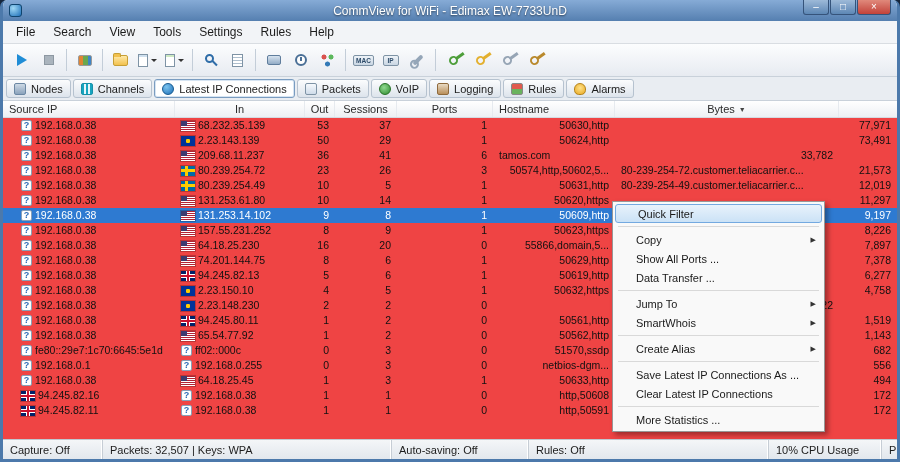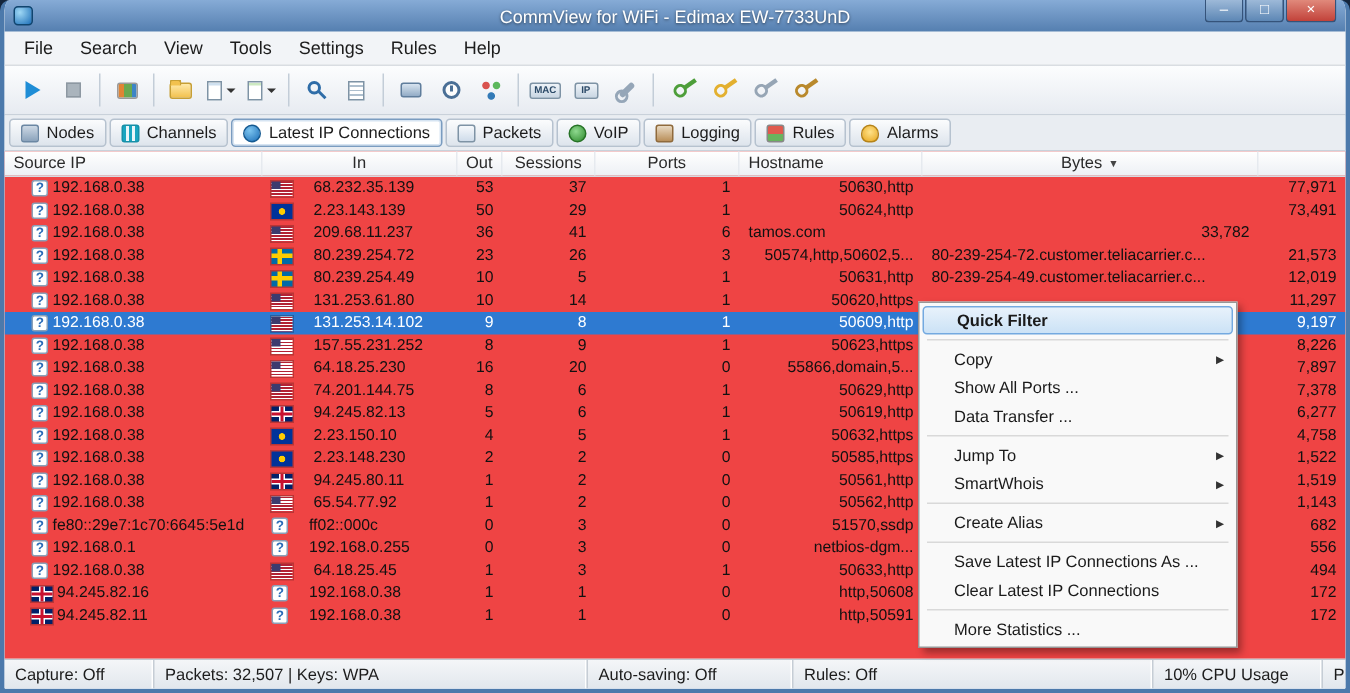--- a/index.html
+++ b/index.html
@@ -78,40 +78,40 @@
   .thead{display:grid;grid-template-columns:var(--cols);height:17px;flex:0 0 auto;
     background:linear-gradient(#ffffff,#edf0f4);border-bottom:1px solid #d5dbe2;color:#2a2a2a;font-size:11px}
   .hc{display:flex;align-items:center;padding:0 6px;border-right:1px solid #e6eaef;overflow:hidden;white-space:nowrap}
   .hc.hr{justify-content:center}
   .sort{font-size:7px;margin-left:4px;color:#444}
   .tbody{flex:1;overflow:hidden}
   .row{display:grid;grid-template-columns:var(--cols);height:15px;align-items:center;font-size:10.5px;color:#111}
   .cell{padding:0 6px;white-space:nowrap;overflow:hidden;line-height:15px}
   .cell.num{text-align:right}
   .c-src{display:flex;align-items:center;gap:3px;padding-left:18px}
-  .c-dst{display:flex;align-items:center;gap:14px;padding-left:6px}
+  .c-dst{display:flex;align-items:center;gap:3px;padding-left:6px}
   .row.sel{background:#2e7ad1;color:#fff}
   .flg{display:inline-block;width:14px;height:10px;flex:0 0 auto;box-shadow:0 0 0 1px rgba(0,0,0,.22)}
   .flg-us{background:linear-gradient(#3c3b6e,#3c3b6e) no-repeat 0 0/6px 5px,
           repeating-linear-gradient(#b22234 0 1px,#fff 1px 2px)}
   .flg-eu{background:radial-gradient(circle at 50% 50%,#ffcc00 0 2px,transparent 2.4px),#039}
   .flg-se{background:linear-gradient(#fecc00,#fecc00) no-repeat 4px 0/3px 100%,
           linear-gradient(#fecc00,#fecc00) no-repeat 0 3.5px/100% 3px,#006aa7}
   .flg-uk{background:linear-gradient(#c8102e,#c8102e) no-repeat 6px 0/2px 100%,
           linear-gradient(#c8102e,#c8102e) no-repeat 0 4px/100% 2px,
           linear-gradient(#fff,#fff) no-repeat 5px 0/4px 100%,
           linear-gradient(#fff,#fff) no-repeat 0 3px/100% 4px,#012169}
   .flg-q{width:11px;height:11px;background:#fff;border:1px solid #8aa0b8;border-radius:2px;
     box-shadow:none;display:inline-flex;align-items:center;justify-content:center}
   .flg-q::after{content:"?";font-size:9px;font-weight:bold;color:#2b6cb8;line-height:1}
   
   .ctx{position:absolute;left:609px;top:201px;width:213px;z-index:50;background:#f9f9f9;
     border:1px solid #979797;box-shadow:3px 3px 5px rgba(0,0,0,.35);padding:2px 1px;font-size:11px}
   .ctx-item{height:19px;display:flex;align-items:center;padding:0 8px 0 22px;color:#1a1a1a;position:relative}
-  .ctx-item.b{font-weight:bold}
+  .ctx-item.b{font-weight:normal}
   .ctx-item.hl{background:linear-gradient(#e8f2fb,#cbe2f6);border:1px solid #73a9e0;border-radius:3px;margin:0 1px}
   .ctx-sep{height:1px;background:#d9d9d9;margin:3px 4px}
   .subarrow{position:absolute;right:7px;top:50%;transform:translateY(-50%);font-size:7px;color:#333}
   
   .statusbar{height:20px;flex:0 0 auto;background:linear-gradient(#f4f6f8,#e2e7ed);
     border-top:1px solid #c0c8d0;display:flex;align-items:stretch;font-size:11px;color:#1c1c1c}
   .sseg{display:flex;align-items:center;padding:0 7px;border-right:1px solid #c6cdd5;
     box-shadow:inset -1px 0 0 #fff;white-space:nowrap;overflow:hidden}
   .sseg:nth-child(1){width:100px}
   .sseg:nth-child(2){width:289px}
@@ -462,21 +462,20 @@
             <span class="flg flg-q"></span>
             <span class="iptext">192.168.0.38</span>
           </div>
           <div class="cell c-dst">
             <span class="flg flg-eu"></span>
             <span class="iptext">2.23.148.230</span>
           </div>
           <div class="cell num">2</div>
           <div class="cell num">2</div>
           <div class="cell num">0</div>
-          <div class="cell num">50585,https</div>
           <div class="cell"></div>
           <div class="cell num">1,522</div>
         </div>
         <div class="row">
           <div class="cell c-src">
             <span class="flg flg-q"></span>
             <span class="iptext">192.168.0.38</span>
           </div>
           <div class="cell c-dst">
             <span class="flg flg-uk"></span>

